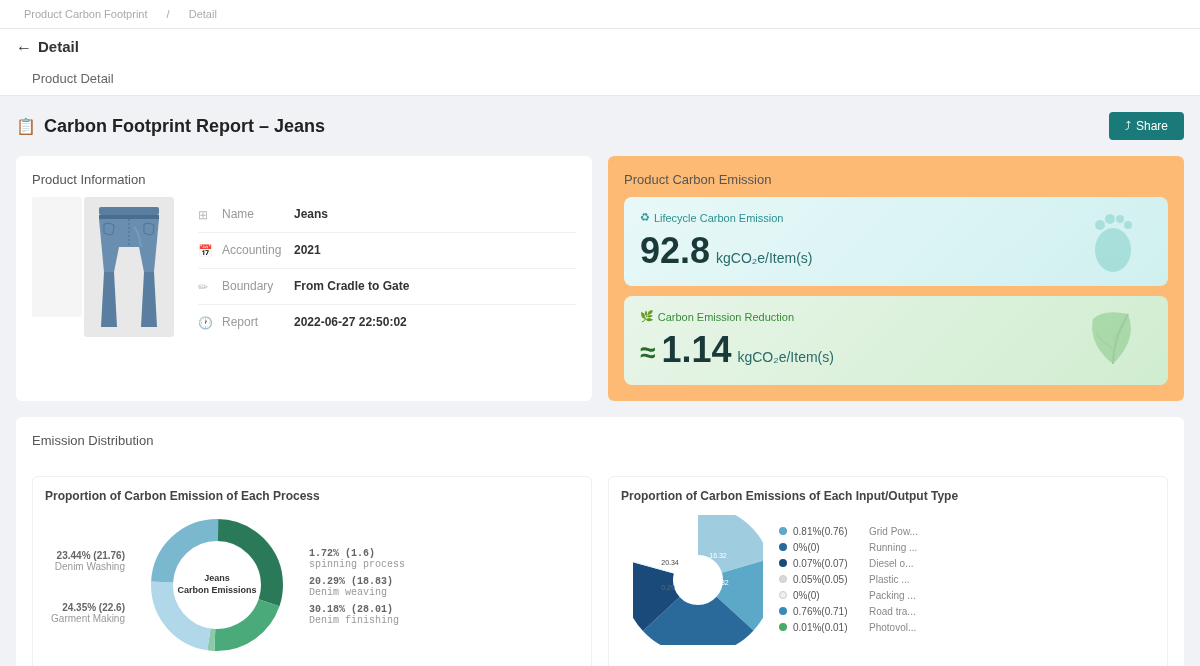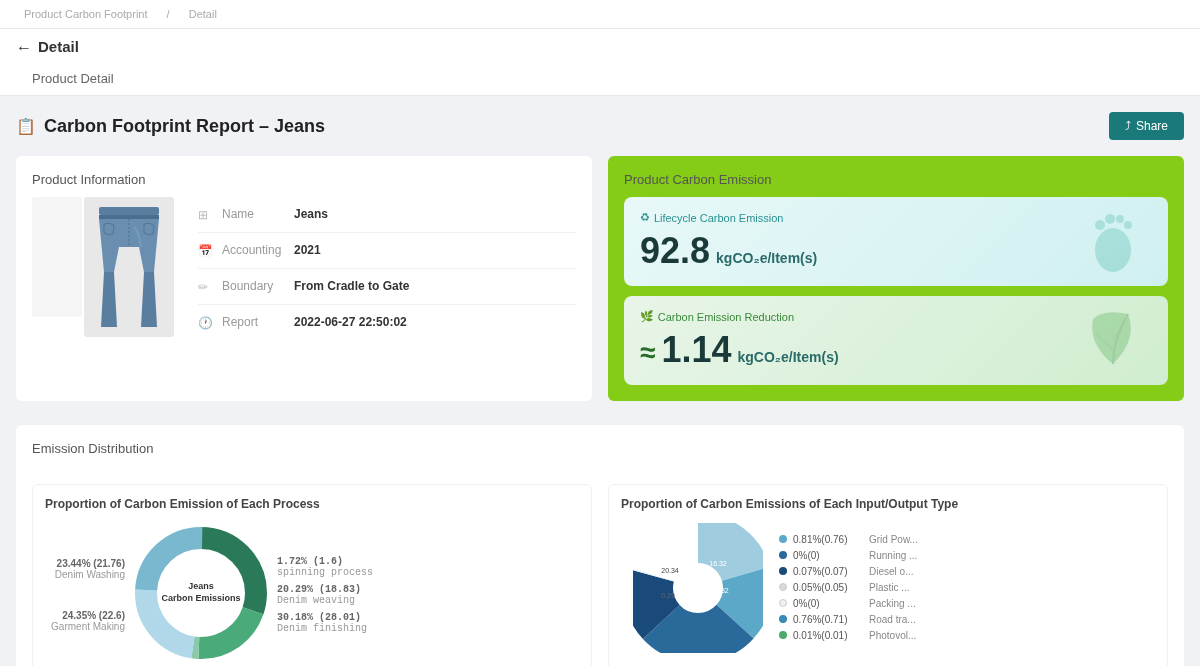--- a/index.html
+++ b/index.html
@@ -17,48 +17,48 @@
     .tab.active { color: #1a7a7a; border-bottom: 2px solid #1a7a7a; font-weight: 500; }
 
     .main-content { padding: 16px; }
 
     .report-header { display: flex; align-items: center; justify-content: space-between; margin-bottom: 16px; }
     .report-title { display: flex; align-items: center; gap: 8px; font-size: 18px; font-weight: 600; color: #222; }
     .report-icon { color: #666; font-size: 16px; }
 
     .share-btn { background: #1a7a7a; color: white; border: none; padding: 7px 16px; border-radius: 4px; font-size: 12px; cursor: pointer; display: flex; align-items: center; gap: 5px; }
 
-    .two-col { display: grid; grid-template-columns: 1fr 1fr; gap: 16px; margin-bottom: 24px; }
+    .two-col { display: grid; grid-template-columns: 1fr 1fr; gap: 16px; margin-bottom: 16px; }
 
     .section-title { font-size: 13px; font-weight: 500; color: #555; margin-bottom: 10px; }
 
     
     .product-info-card { background: #fff; border-radius: 6px; padding: 16px; }
     .product-info-inner { display: flex; gap: 16px; }
     .product-image-area { display: flex; gap: 2px; }
     .img-thumb { width: 50px; height: 120px; background: #f5f5f5; border-radius: 3px; }
     .img-main { width: 90px; height: 140px; background: #e8e8e8; border-radius: 3px; display: flex; align-items: center; justify-content: center; overflow: hidden; }
     .jeans-svg { width: 80px; height: 130px; }
     .product-fields { flex: 1; padding-left: 8px; }
     .field-row { display: flex; align-items: flex-start; padding: 10px 0; border-bottom: 1px solid #f0f0f0; }
     .field-row:last-child { border-bottom: none; }
     .field-icon { color: #bbb; font-size: 12px; margin-right: 8px; margin-top: 1px; min-width: 16px; }
     .field-label { color: #999; font-size: 12px; min-width: 72px; }
     .field-value { color: #333; font-size: 12px; font-weight: 600; }
 
     
-    .emission-section { background: #84cc16; border-radius: 6px; padding: 16px; }
+    .emission-section { background: #fdba74; border-radius: 6px; padding: 16px; }
     .emission-card { border-radius: 8px; padding: 14px 16px; margin-bottom: 10px; position: relative; overflow: hidden; }
     .emission-card:last-child { margin-bottom: 0; }
     .emission-card-cyan { background: linear-gradient(135deg, #e8f8f8 0%, #d0f0f0 100%); }
     .emission-card-green { background: linear-gradient(135deg, #e8f5e8 0%, #d0edd0 100%); }
     .emission-card-label { font-size: 11px; color: #2a9090; display: flex; align-items: center; gap: 4px; margin-bottom: 6px; }
     .emission-card-green .emission-card-label { color: #3a8a3a; }
     .emission-value { font-size: 36px; font-weight: 700; color: #1a3a3a; display: flex; align-items: baseline; gap: 6px; }
-    .emission-unit { font-size: 14px; font-weight: 700; color: #2a6a6a; }
+    .emission-unit { font-size: 14px; font-weight: 400; color: #2a6a6a; }
     .emission-approx { font-size: 28px; color: #2a6a2a; }
     .card-deco-img { position: absolute; right: 20px; top: 8px; width: 70px; height: 70px; }
 
     
     .distribution-section { background: #fff; border-radius: 6px; padding: 16px; }
     .distribution-title { font-size: 13px; font-weight: 500; color: #555; margin-bottom: 28px; }
     .charts-row { display: grid; grid-template-columns: 1fr 1fr; gap: 16px; }
     .chart-container { border: 1px solid #f0f0f0; border-radius: 6px; padding: 12px; }
     .chart-title { font-size: 12px; font-weight: 600; color: #444; margin-bottom: 12px; }
     .legend-list { font-size: 10px; color: #555; }
@@ -204,21 +204,21 @@
       </div>
     </div>
   </div>
 
   <div class="distribution-section">
     <div class="distribution-title">Emission Distribution</div>
     <div class="charts-row">
 
       <div class="chart-container">
         <div class="chart-title">Proportion of Carbon Emission of Each Process</div>
-        <div style="display:flex; align-items:center; gap:6px;">
+        <div style="display:flex; align-items:center; gap:22px;">
 
           <div style="font-size:10px; color:#666; text-align:right; min-width:80px;">
             <div style="margin-bottom:30px;">
               <div style="font-weight:600;">23.44% (21.76)</div>
               <div style="color:#999;">Denim Washing</div>
             </div>
             <div>
               <div style="font-weight:600;">24.35% (22.6)</div>
               <div style="color:#999;">Garment Making</div>
             </div>

